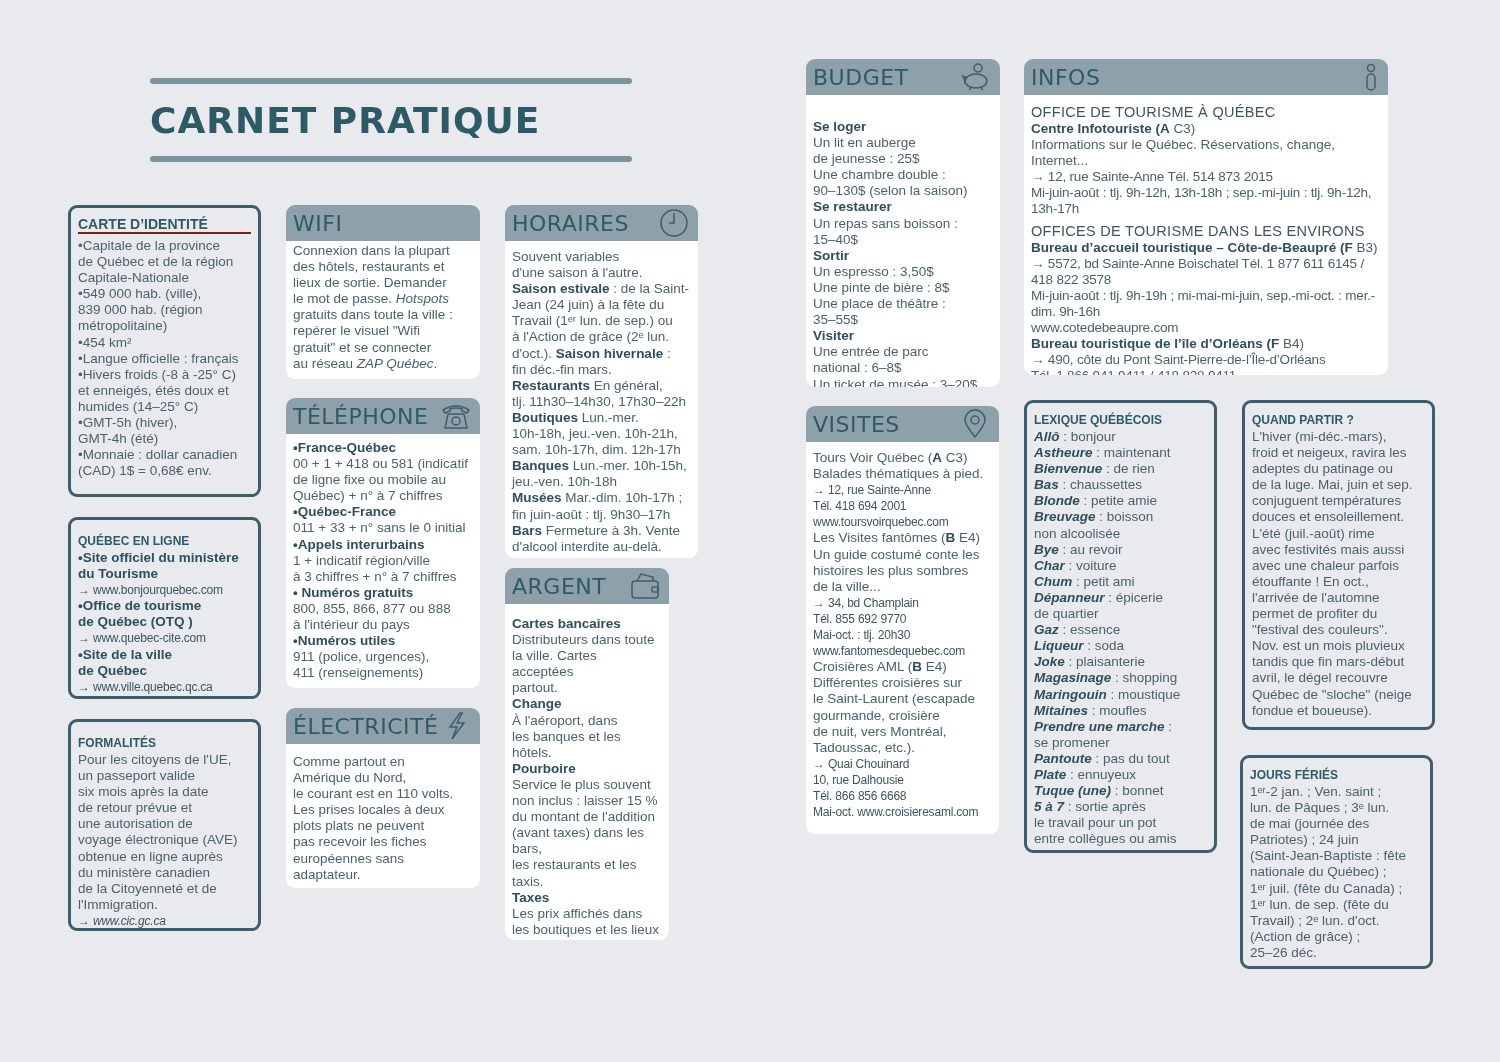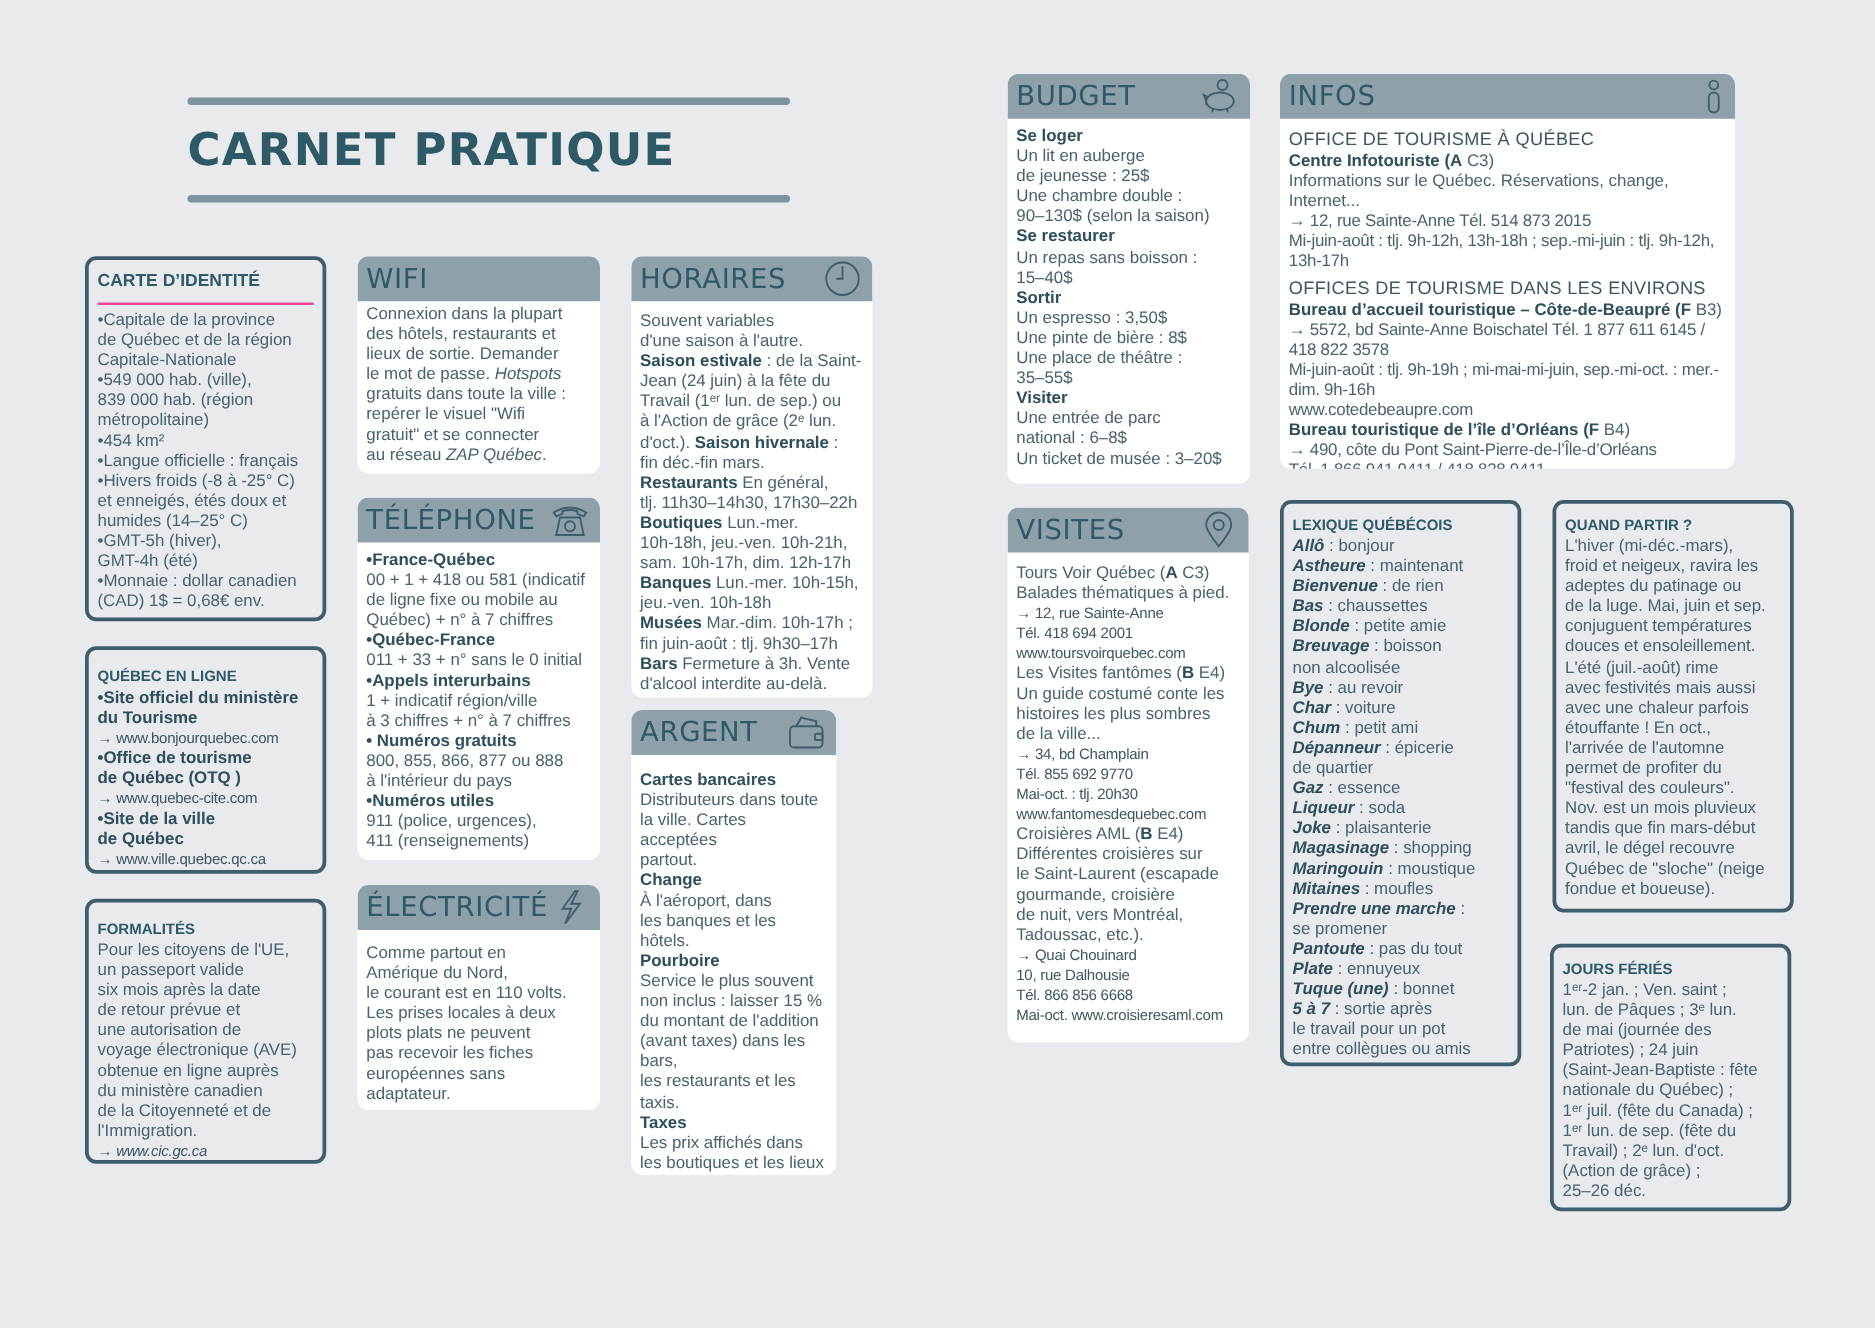--- a/index.html
+++ b/index.html
@@ -5,21 +5,21 @@
   * { box-sizing: border-box; margin: 0; padding: 0; }
   html, body { width: 1500px; height: 1062px; background: #e8eaee; overflow: hidden; }
   body { position: relative; font-family: "Liberation Sans", sans-serif; color: #3d5560; }
 
   .title-wrap { position: absolute; left: 150px; top: 78px; width: 482px; }
   .title-bar { height: 6px; background: #7d939d; border-radius: 3px; }
   .title { font-family: "DejaVu Sans", sans-serif; font-weight: bold; font-size: 36px; color: #2e5a68; letter-spacing: 1px; line-height: 62px; margin: 6px 0 4px 0; white-space: nowrap; }
 
   .box { position: absolute; border: 3px solid #3f5d6a; border-radius: 9px; padding: 8px 7px 6px 7px; background: #e8eaee; }
   .box .hd { font-weight: bold; font-size: 12px; color: #2e5a68; text-transform: uppercase; margin-bottom: 2px; }
-  .box .hd.big { font-size: 14px; border-bottom: 2px solid #ec4899; padding-bottom: 10px; margin-bottom: 4px; }
+  .box .hd.big { font-size: 14px; border-bottom: 2px solid #7f1d1d; padding-bottom: 0; margin-bottom: 4px; }
   .box p, .card p { font-size: 13.5px; line-height: 16.1px; color: #4a626d; }
   .b { font-weight: bold; color: #2e4f5b; }
   .i { font-style: italic; }
   .bi { font-weight: bold; font-style: italic; color: #2e4f5b; margin-top: 44px; }
   .small { font-size: 12px; }
   .narrow { font-family: "Liberation Sans", sans-serif; font-size: 12px; color: #3d5560; letter-spacing: -0.2px; }
 
   .card { position: absolute; background: #ffffff; border-radius: 9px; overflow: hidden; }
   .card .head { background: #8ea1ab; height: 36px; display: flex; align-items: center; justify-content: space-between; padding: 0 8px 0 7px; }
   .card .head span.lbl { font-family: "DejaVu Sans", sans-serif; font-size: 22px; color: #2e5a68; letter-spacing: 0.5px; }
@@ -188,21 +188,21 @@
     <span class="lbl">BUDGET</span>
     <span class="icon">
       <svg viewBox="0 0 32 30" fill="none" stroke="#3f5d6a" stroke-width="1.5">
           <ellipse cx="16" cy="19" rx="11" ry="7"></ellipse>
           <circle cx="18" cy="6" r="4"></circle>
           <path d="M7 16 L3 14 L5 19 L5 22"></path>
           <path d="M10 25 L10 28 M22 25 L22 28"></path>
         </svg>
     </span>
   </div>
-  <div class="body" style="padding-top:6px;">
+  <div class="body" style="padding-top:24px;">
     <p>
       <span class="b">Se loger</span><br>
       <span>Un lit en auberge</span><br><span>de jeunesse : 25$</span><br><span>Une chambre double :</span><br><span>90–130$ (selon la saison)</span><br>
       <span class="b">Se restaurer</span><br>
       <span>Un repas sans boisson :</span><br><span>15–40$</span><br>
       <span class="b">Sortir</span><br>
       <span>Un espresso : 3,50$</span><br><span>Une pinte de bière : 8$</span><br><span>Une place de théâtre :</span><br><span>35–55$</span><br>
       <span class="b">Visiter</span><br>
       <span>Une entrée de parc</span><br><span>national : 6–8$</span><br><span>Un ticket de musée : 3–20$</span>
     </p>

